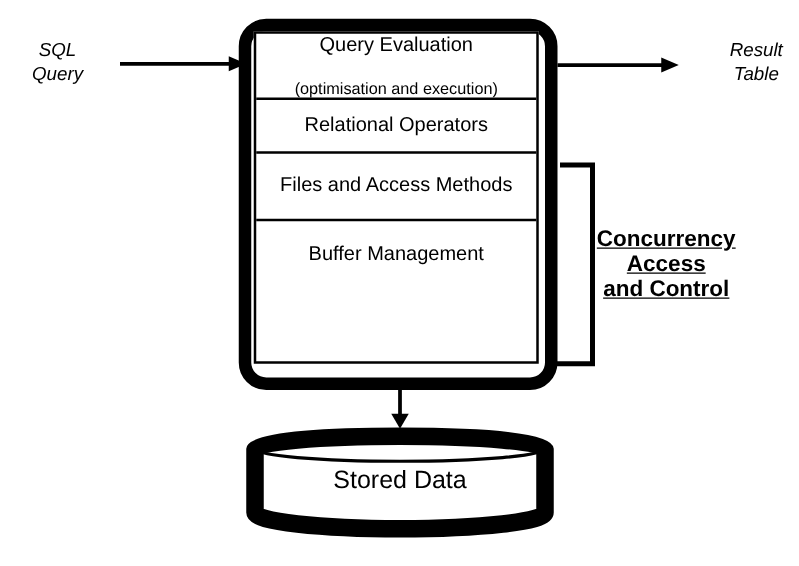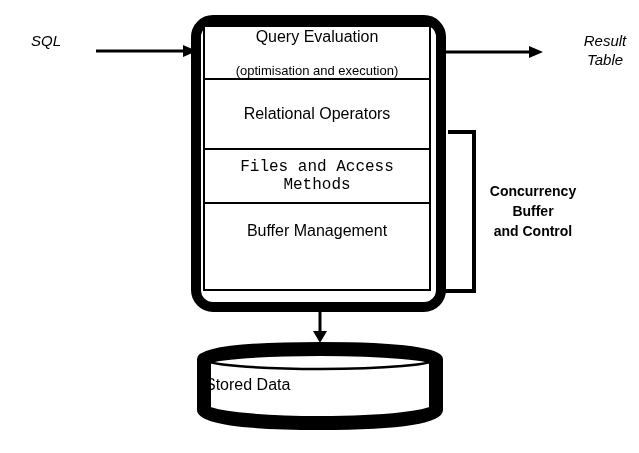--- a/index.html
+++ b/index.html
@@ -45,49 +45,51 @@
     display: flex;
     flex-direction: column;
     align-items: center;
     justify-content: center;
     text-align: center;
     font-size: 16px;
     line-height: 18px;
   }
   .row + .row { border-top: 2px solid var(--ink); }
   .row1 { height: 51px; }
-  .row2 { height: 70px; }
-  .row3 { height: 54px; font-family: Liberation Mono, monospace; }
+  .row2 { height: 43px; }
+  .row3 { height: 54px; }
   .row4 { height: 55px; }
   .row5 { height: 49px; }
   .row .subtitle { font-size: 13px; line-height: 15px; margin-top: 17px; }
 
   .side-label {
     position: absolute;
     text-align: center;
     font-weight: normal;
     font-style: italic;
     font-size: 15px;
     line-height: 19px;
   }
   .sql-label    { left: 3px;   top: 31px; width: 86px; }
   .result-label { left: 563px; top: 31px; width: 84px; }
 
   .concurrency-label {
     position: absolute;
     left: 477px; top: 181px; width: 112px;
     text-align: center;
     font-weight: bold;
-    font-size: 14px;
+    font-size: 18px;
     line-height: 20px;
+    text-decoration: underline;
   }
   .stored-label {
     position: absolute;
     left: 205px; top: 375px; width: 230px;
-    font-size: 16px;
+    text-align: center;
+    font-size: 20px;
     line-height: 19px;
   }
 </style>
 </head>
 <body>
 
 <div class="canvas">
 
   <svg class="overlay" viewBox="0 0 639 453" xmlns="http://www.w3.org/2000/svg">
 
@@ -109,20 +111,21 @@
     <path class="stroke" d="M 448 132 L 474 132 L 474 291 L 444 291" stroke-width="4"></path>
 
     <g>
       <path class="cyl" stroke-width="14" stroke-linejoin="round" d="M 204 359 A 116 10 0 0 1 436 359 L 436 410 A 116 13 0 0 1 204 410 Z"></path>
       <path class="stroke" stroke-width="2.5" d="M 204 359 A 116 10 0 0 0 436 359"></path>
     </g>
   </svg>
 
   <div class="side-label sql-label">
     <div>SQL</div>
+    <div>Query</div>
   </div>
 
   <div class="dbms-container">
     <div class="layer-stack">
       <div class="row row1">
         <div class="title">Query Evaluation</div>
         <div class="subtitle">(optimisation and execution)</div>
       </div>
       <div class="row row2">
         <div class="title">Relational Operators</div>
@@ -136,19 +139,19 @@
     </div>
   </div>
 
   <div class="side-label result-label">
     <div>Result</div>
     <div>Table</div>
   </div>
 
   <div class="concurrency-label">
     <div>Concurrency</div>
-    <div>Buffer</div>
+    <div>Access</div>
     <div>and Control</div>
   </div>
 
   <div class="stored-label">Stored Data</div>
 
 </div>
 
 </body></html>

